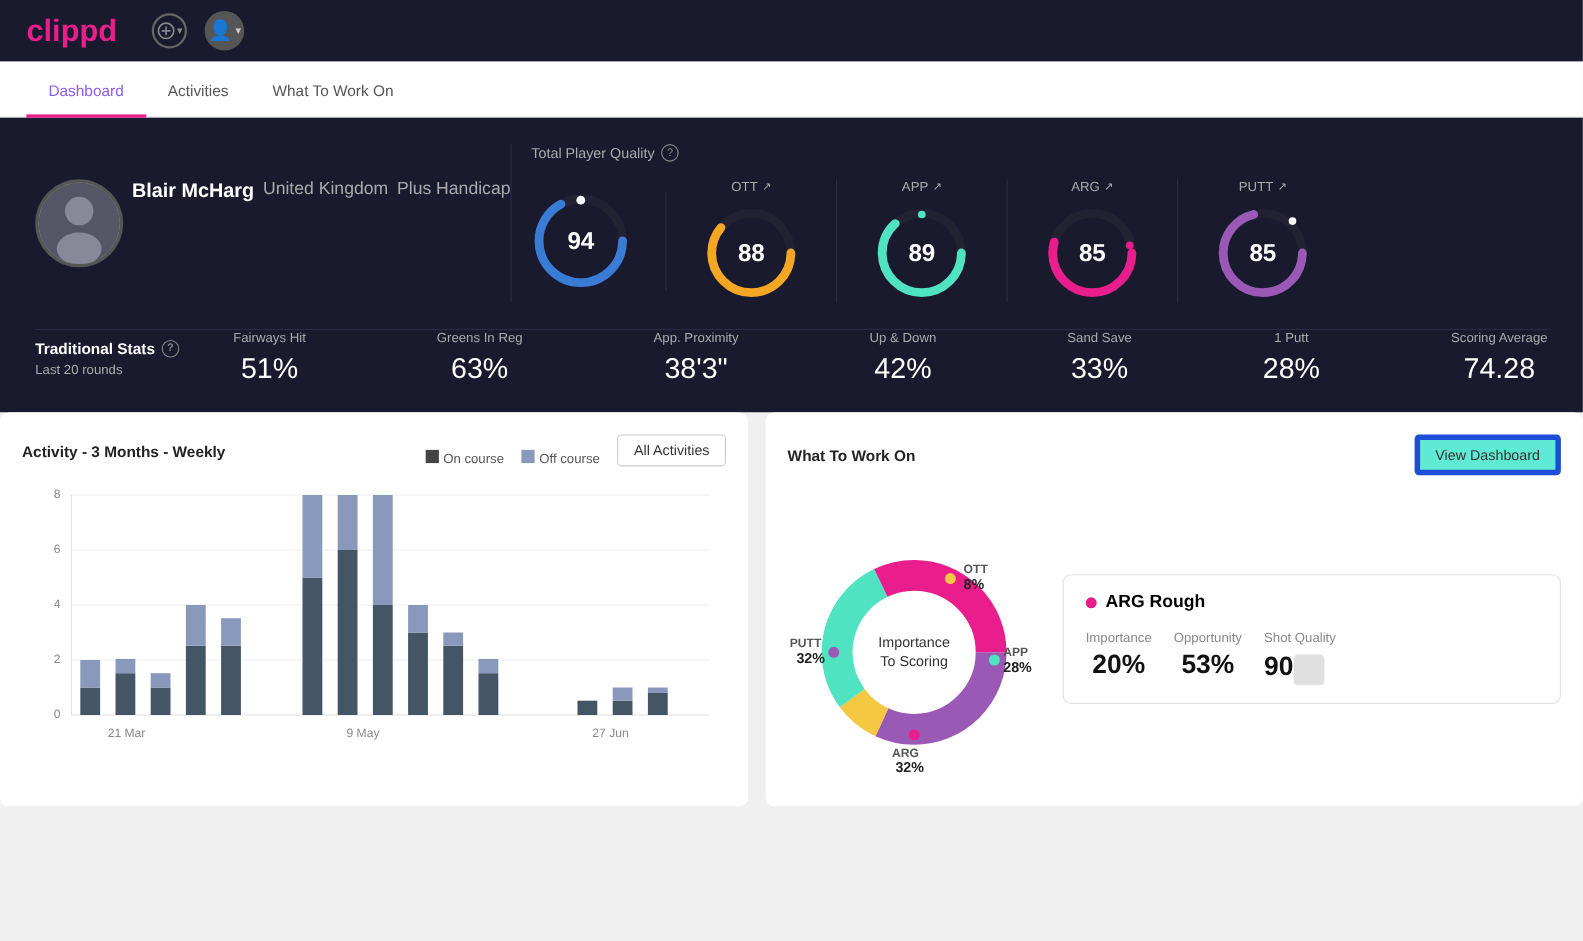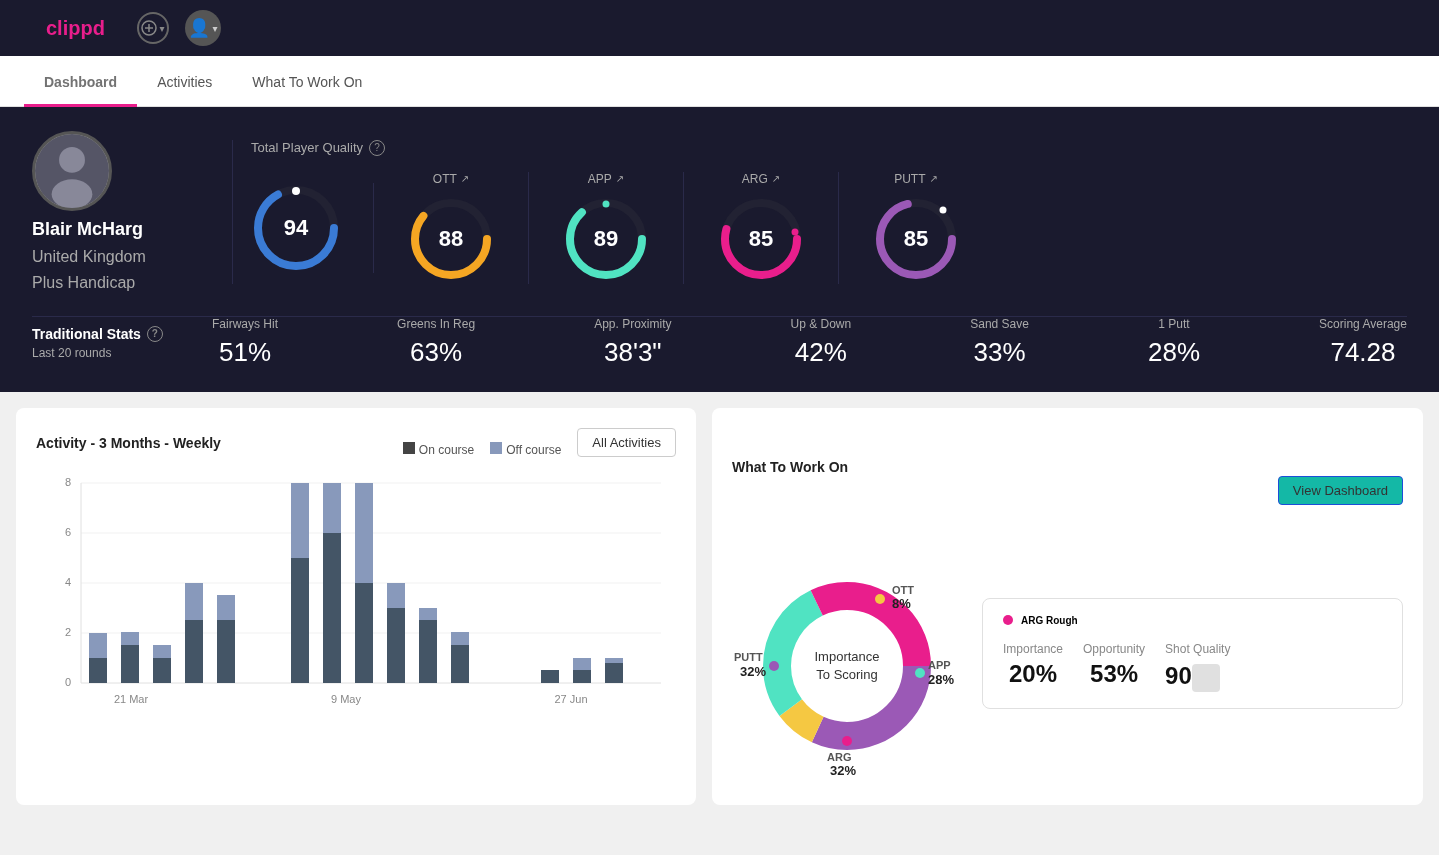--- a/index.html
+++ b/index.html
@@ -8,25 +8,24 @@
     
     .header {
       background: #1a1a2e;
       display: flex;
       align-items: center;
       padding: 0 24px;
       height: 56px;
       color: white;
     }
     .logo {
-      font-size: 20px;
+      font-size: 28px;
       font-weight: 700;
       color: #e91e8c;
       margin-right: 32px;
-      margin-left: 22px;
     }
     .header-title {
       color: #ccc;
       font-size: 15px;
       flex: 1;
     }
     .header-actions {
       display: flex;
       align-items: center;
       gap: 16px;
@@ -57,41 +56,41 @@
     }
     .nav-tab {
       padding: 18px 20px 14px;
       cursor: pointer;
       font-size: 14px;
       color: #555;
       border-bottom: 3px solid transparent;
       margin-bottom: -1px;
     }
     .nav-tab.active {
-      color: #737373;
+      color: #8b5cf6;
       border-bottom-color: #e91e8c;
-      font-weight: 700;
+      font-weight: 400;
     }
 
     
     .stats-banner {
       background: #1a1a2e;
       padding: 24px 32px;
       color: white;
     }
     .banner-top {
       display: flex;
       align-items: center;
       gap: 0;
       margin-bottom: 0;
     }
     .player-info {
       min-width: 200px;
       display: flex;
-      flex-direction: column;
+      flex-direction: row;
       align-items: flex-start;
       gap: 8px;
     }
     .player-avatar {
       width: 80px; height: 80px;
       border-radius: 50%;
       background: #888;
       border: 3px solid #555;
       overflow: hidden;
       display: flex; align-items: center; justify-content: center;
@@ -184,21 +183,20 @@
       justify-content: space-between;
     }
     .trad-item { text-align: center; }
     .trad-item-label { font-size: 12px; color: #aaa; margin-bottom: 6px; }
     .trad-item-value { font-size: 26px; font-weight: 300; color: white; }
 
     
     .bottom-panels {
       display: flex;
       gap: 16px;
-      padding: 16px;
       background: #f0f0f0;
     }
     .panel {
       background: white;
       border-radius: 8px;
       padding: 20px;
       flex: 1;
     }
     .panel-header {
       display: flex;
@@ -238,47 +236,46 @@
     .chart-area {
       position: relative;
       height: 240px;
       margin-top: 8px;
     }
     .chart-svg { width: 100%; height: 100%; }
 
     
     .wtwo-panel { flex: 1; }
     .view-dashboard-btn {
-      border: 1px solid #1d4ed8;
-      background: #14b8a6;
+      border: 5px solid #1d4ed8;
+      background: #5eead4;
       padding: 6px 14px;
       border-radius: 4px;
       font-size: 13px;
       cursor: pointer;
       color: #333;
-      margin-top: 48px;
     }
     .wtwo-content {
       display: flex;
       align-items: center;
       gap: 20px;
       margin-top: 8px;
     }
 
     .detail-card {
       flex: 1;
       border: 1px solid #e0e0e0;
       border-radius: 8px;
       padding: 16px 20px;
     }
     .detail-card-title {
       display: flex;
       align-items: center;
       gap: 8px;
-      font-size: 10px;
+      font-size: 16px;
       font-weight: 600;
       margin-bottom: 16px;
     }
     .dot-red { width: 10px; height: 10px; border-radius: 50%; background: #e91e8c; display: inline-block; }
     .detail-metrics {
       display: flex;
       gap: 20px;
     }
     .detail-metric { text-align: center; }
     .detail-metric-label { font-size: 12px; color: #888; margin-bottom: 4px; }

